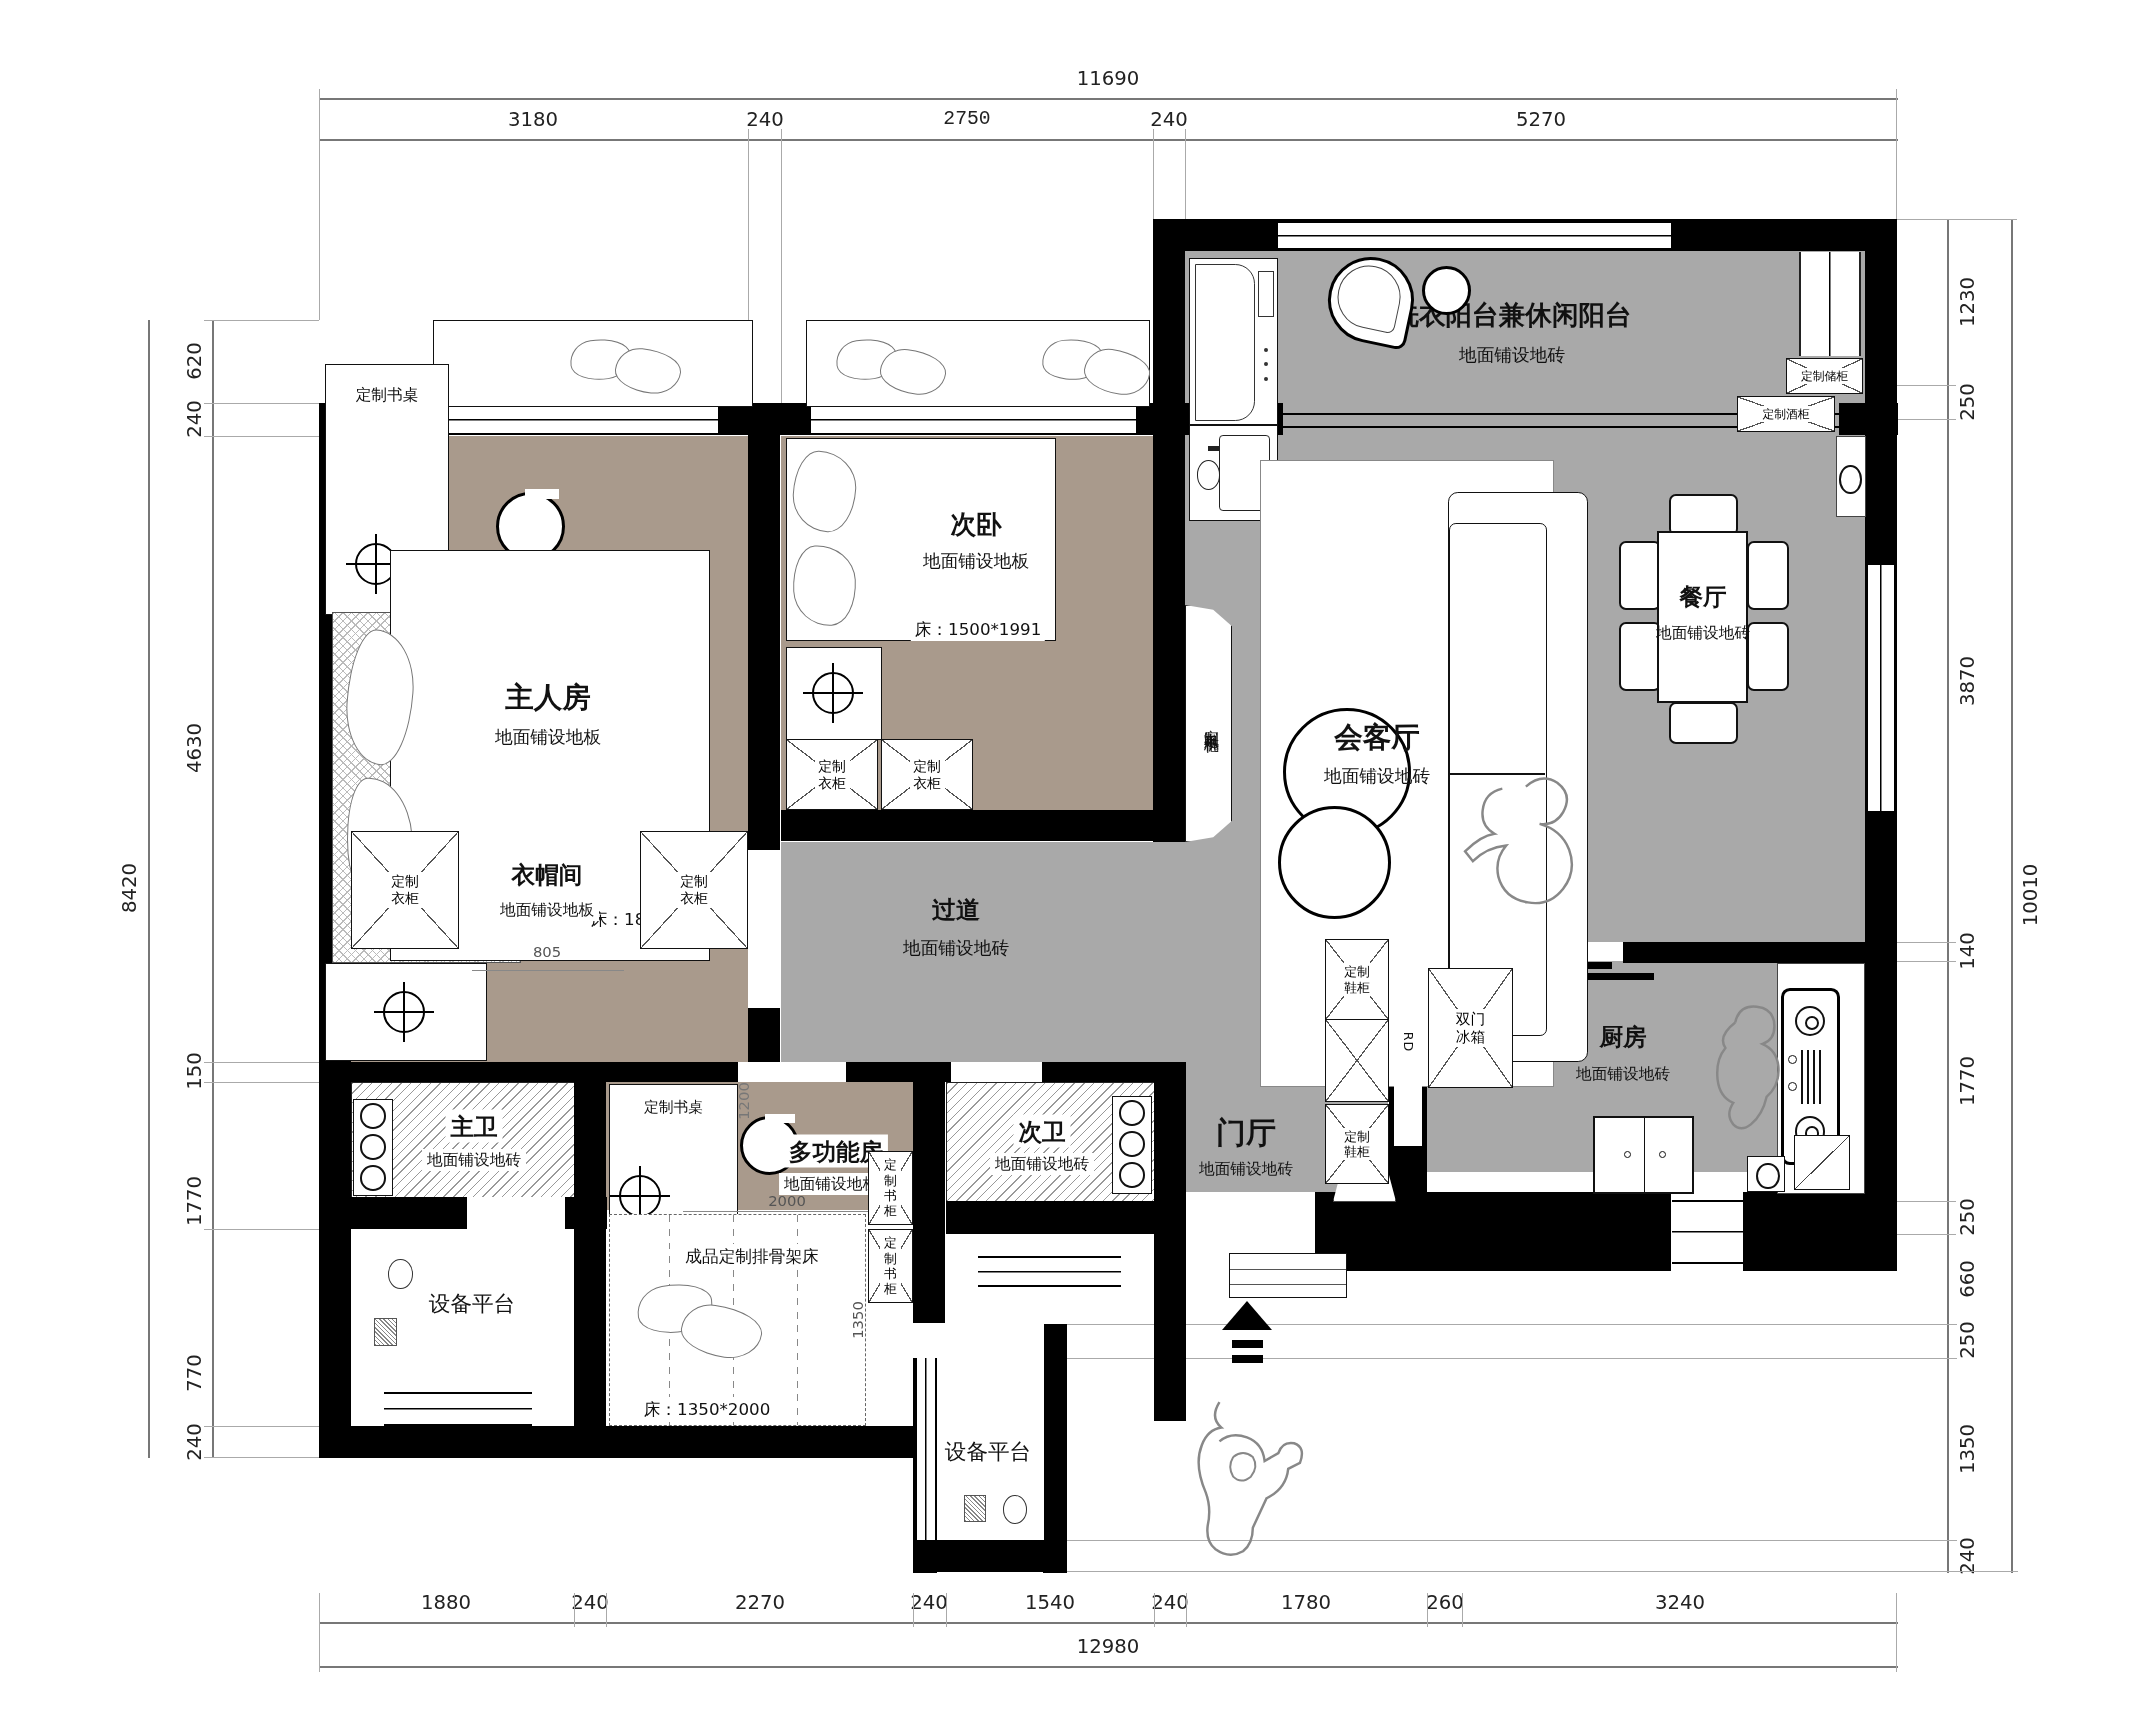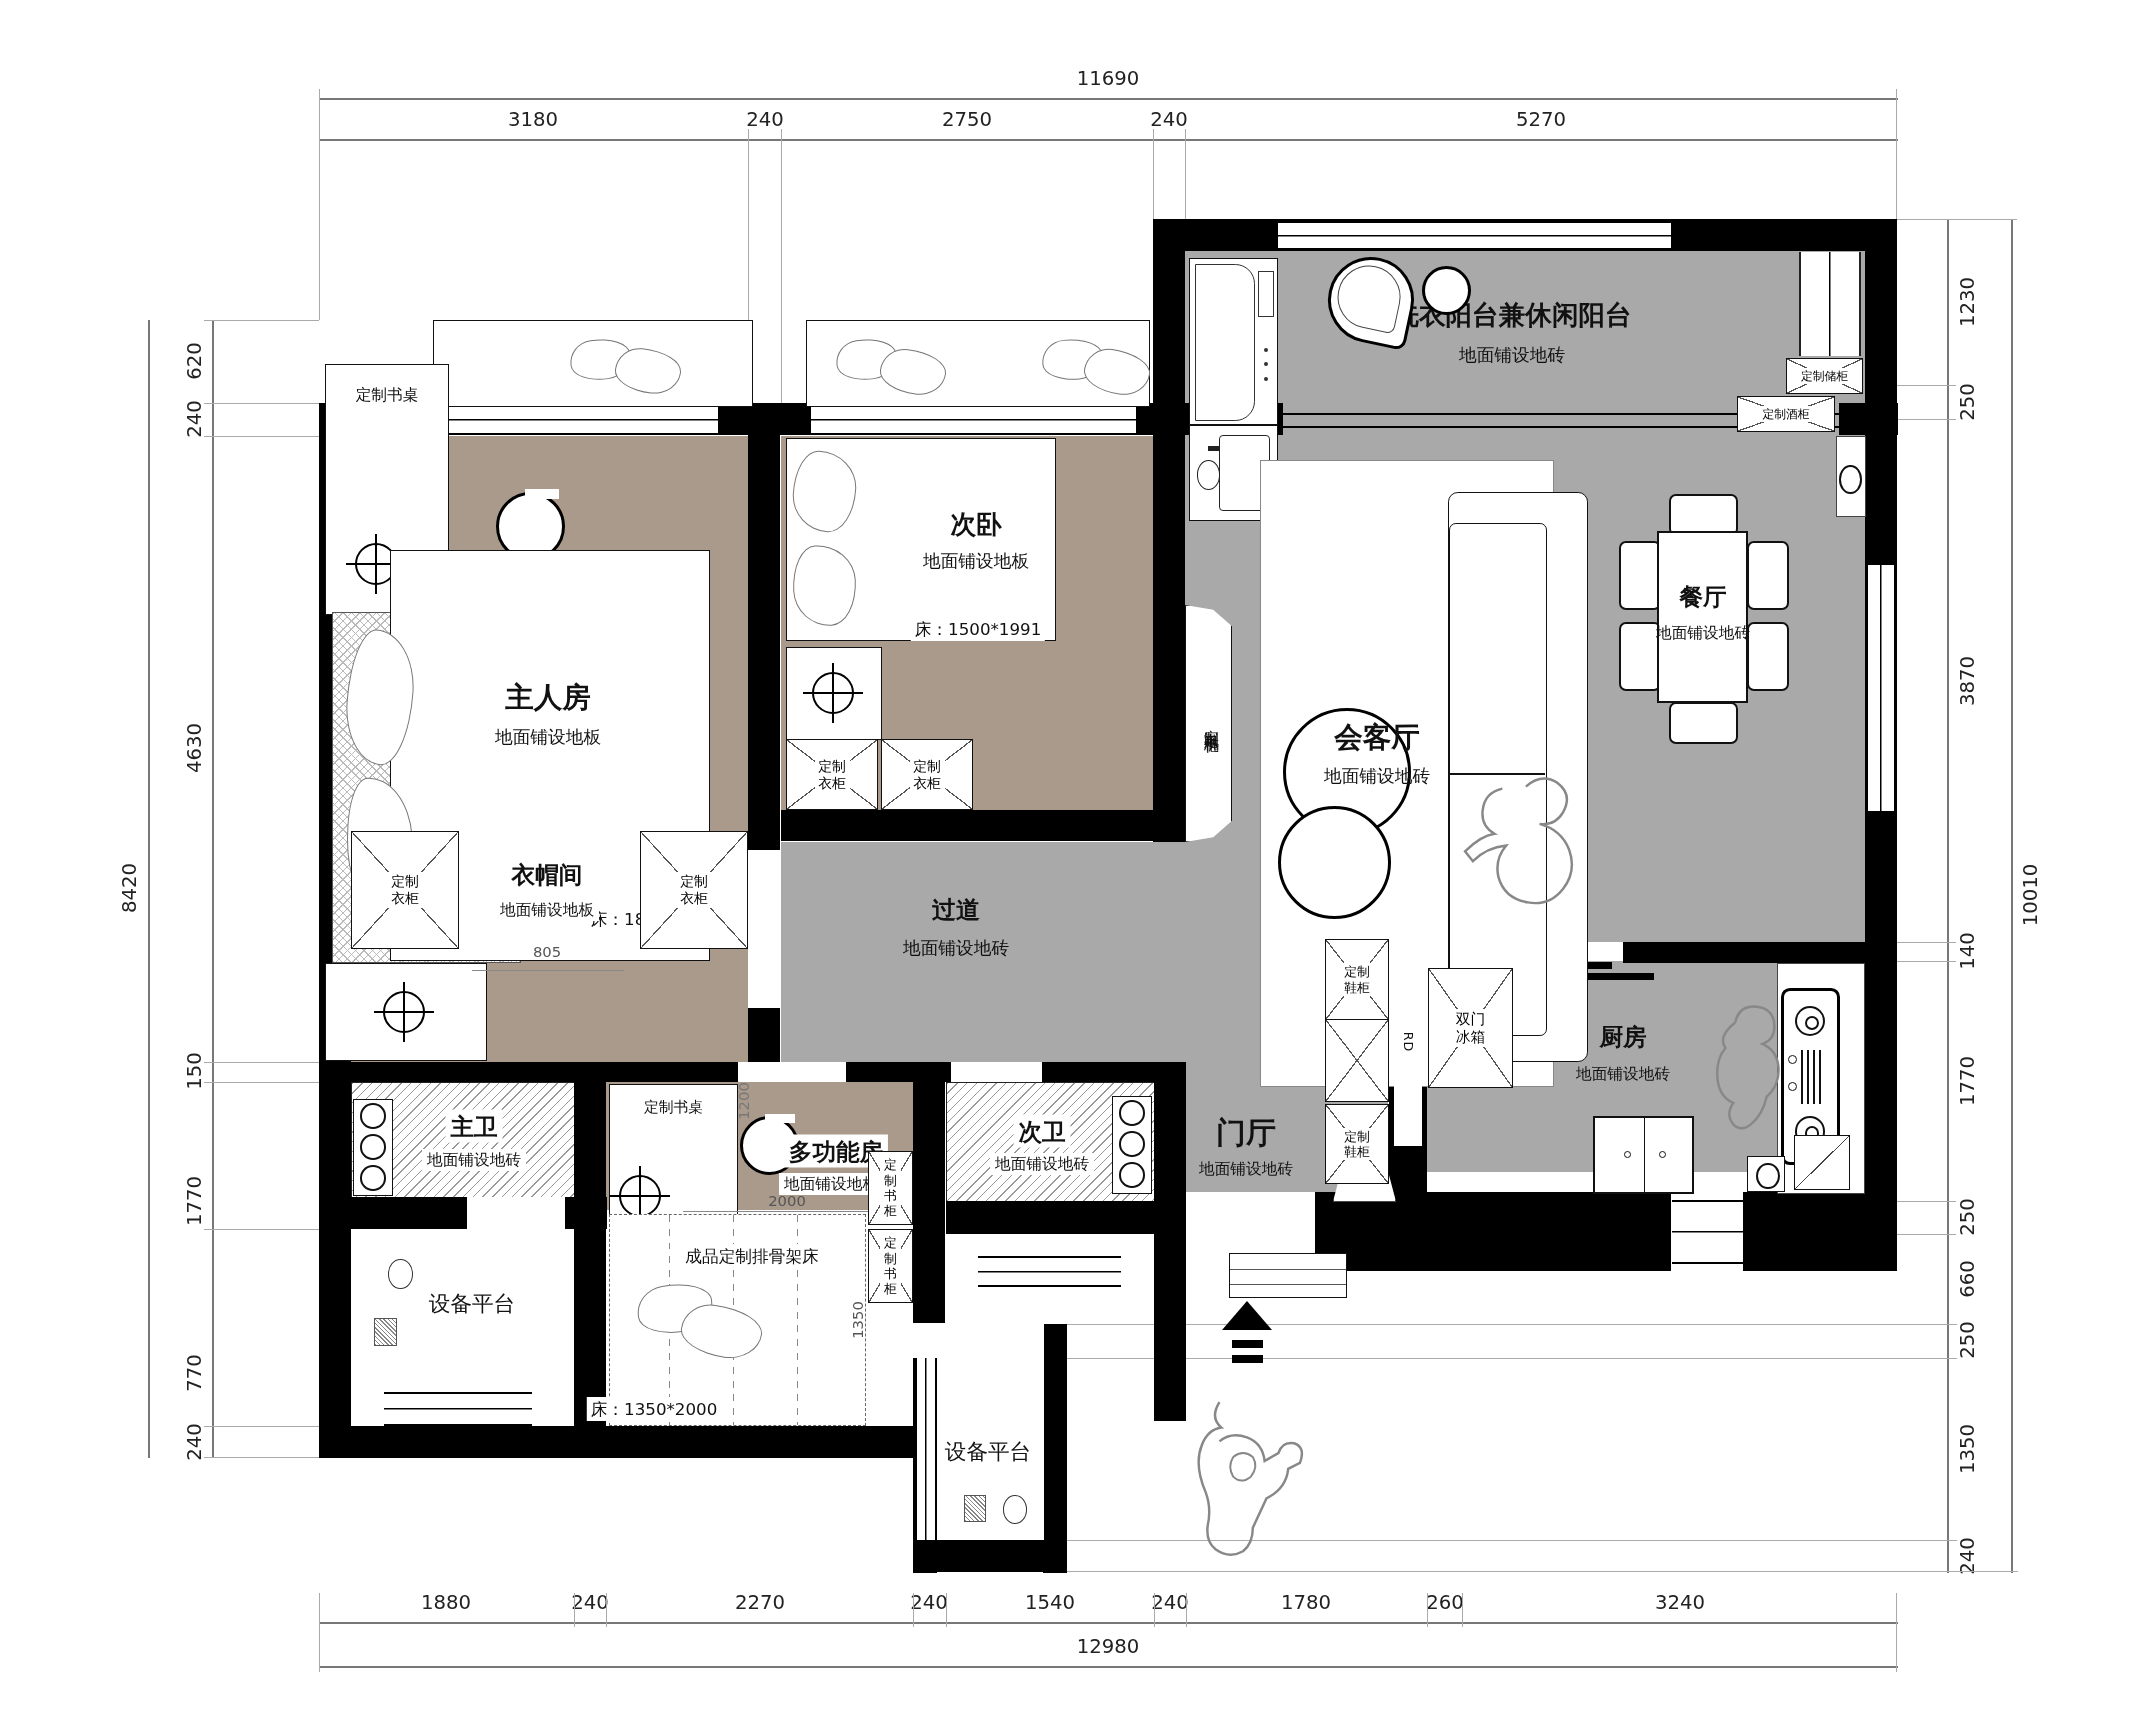--- a/index.html
+++ b/index.html
@@ -48,21 +48,21 @@
 </head>
 <body>
 
 <div id="plan">
 
   <div class="dline" style="left:319px;top:98px;width:1579px;height:1.5px;"></div>
   <div class="hdim" style="left:1108px;top:78px;">11690</div>
   <div class="dline" style="left:319px;top:139px;width:1579px;height:1.5px;"></div>
   <div class="hdim" style="left:533px;top:119px;">3180</div>
   <div class="hdim" style="left:765px;top:119px;">240</div>
-  <div class="hdim" style="left:967px;top:119px;">2750</div>
+  <div class="hdim" style="left:967px;top:119px;font-family:Liberation Mono, monospace;">2750</div>
   <div class="hdim" style="left:1169px;top:119px;">240</div>
   <div class="hdim" style="left:1541px;top:119px;">5270</div>
   <div class="ext" style="left:319px;top:89px;width:1px;height:231px;"></div>
   <div class="ext" style="left:748px;top:129px;width:1px;height:275px;"></div>
   <div class="ext" style="left:781px;top:129px;width:1px;height:275px;"></div>
   <div class="ext" style="left:1153px;top:129px;width:1px;height:275px;"></div>
   <div class="ext" style="left:1185px;top:129px;width:1px;height:91px;"></div>
   <div class="ext" style="left:1896px;top:89px;width:1px;height:130px;"></div>
 
   <div class="dline" style="left:319px;top:1622px;width:1579px;height:1.5px;"></div>
@@ -273,21 +273,21 @@
   <div class="sdim" style="left:787px;top:1200px;color:#555;">2000</div>
   <div class="dline" style="left:683px;top:1211px;width:216px;height:1px;background:#888;"></div>
   <div class="box" style="left:609px;top:1214px;width:257px;height:212px;border-style:dashed;border-color:#666;">
     <div class="abs" style="left:59px;top:0;width:1px;height:100%;background-image:repeating-linear-gradient(#888 0 6.9px,transparent 6.9px 13.8px);"></div>
     <div class="abs" style="left:123px;top:0;width:1px;height:100%;background-image:repeating-linear-gradient(#888 0 6.9px,transparent 6.9px 13.8px);"></div>
     <div class="abs" style="left:187px;top:0;width:1px;height:100%;background-image:repeating-linear-gradient(#888 0 6.9px,transparent 6.9px 13.8px);"></div>
     <div class="pillow" style="left:27px;top:69px;width:74px;height:47px;transform:rotate(-10deg);"></div>
     <div class="pillow" style="left:71px;top:91px;width:79px;height:49px;transform:rotate(8deg);"></div>
   </div>
   <div class="bedlbl" style="left:752px;top:1256px;">成品定制排骨架床</div>
-  <div class="bedlbl" style="left:654px;top:1409px;">床：1350*2000</div>
+  <div class="bedlbl" style="left:707px;top:1409px;">床：1350*2000</div>
   <div class="svdim" style="left:857px;top:1320px;color:#555;">1350</div>
   <div class="xb" style="left:868px;top:1151px;width:45px;height:74px;">
       <span style="width:16.7px;font-size:12.8px;">定制书柜</span>
     </div>
   <div class="xb" style="left:868px;top:1229px;width:45px;height:74px;">
       <span style="width:16.7px;font-size:12.8px;">定制书柜</span>
     </div>
 
   <div class="box" style="left:1112px;top:1096px;width:40px;height:98px;border-width:1px;"></div>
   <div class="vc" style="left:1119px;top:1100px;"></div>

